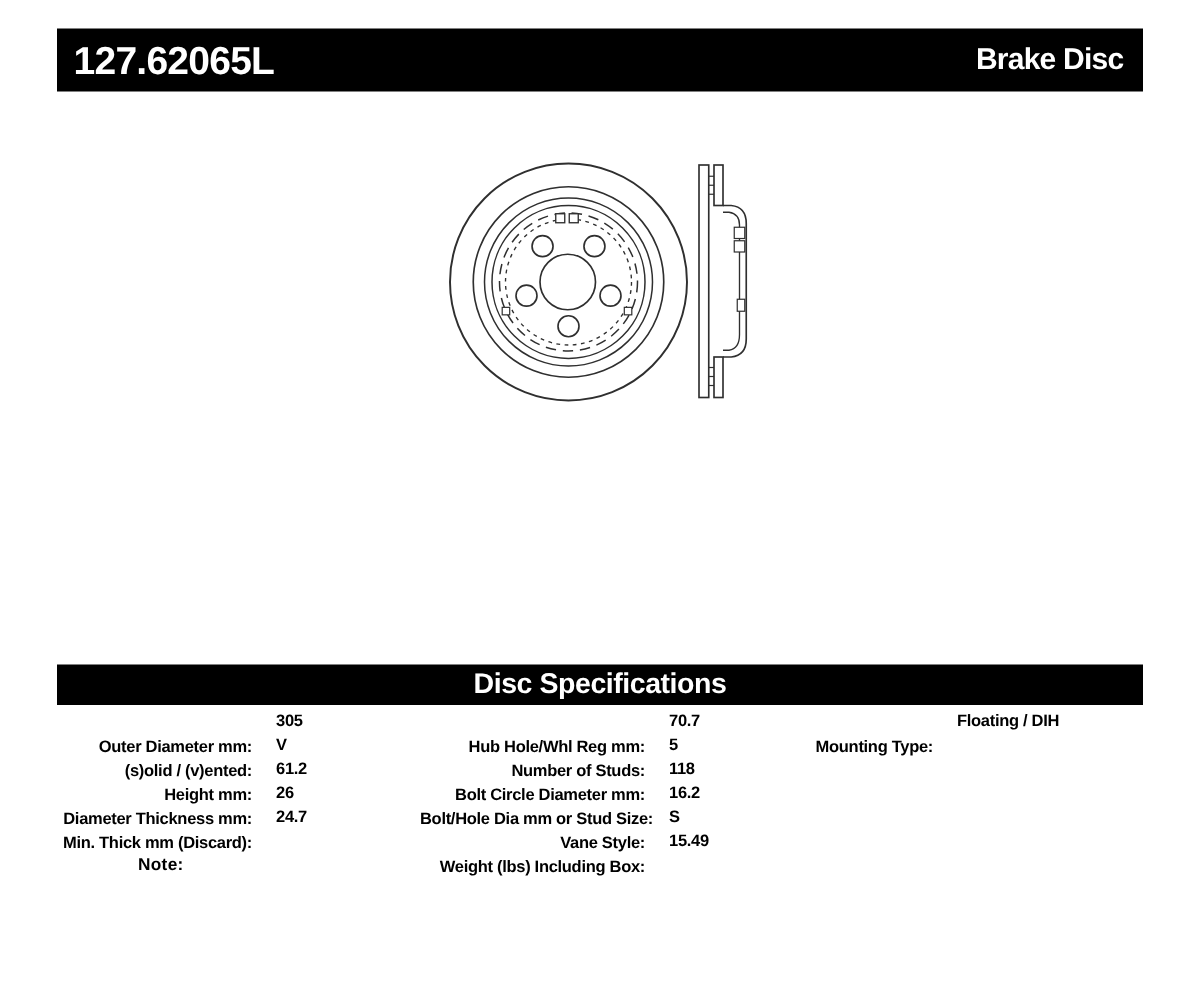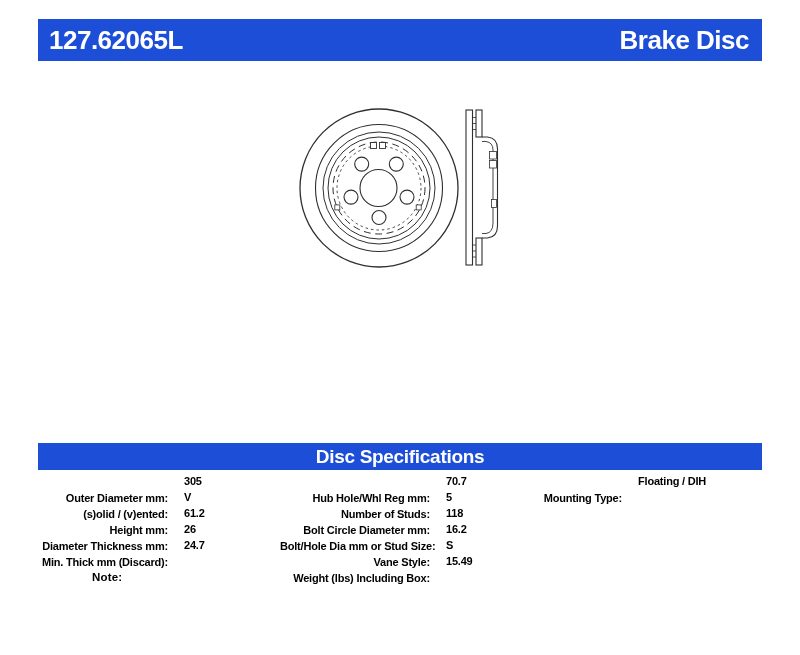--- a/index.html
+++ b/index.html
@@ -1,23 +1,23 @@
 <!DOCTYPE html>
 <html><head>
 <meta charset="utf-8">
 <style>
   html,body{margin:0;padding:0;background:#ffffff;}
   #page{
     position:relative;width:800px;height:655px;background:#ffffff;overflow:hidden;
     font-family:"Liberation Sans",sans-serif;color:#000;
   }
-  .bar{position:absolute;background:#1d4ed8;color:#fff;}
+  .bar{position:absolute;background:#000000;color:#fff;}
   #header-bar{left:38px;top:19px;width:724px;height:42px;display:flex;align-items:center;justify-content:space-between;}
   #header-bar .part{font-size:26px;font-weight:bold;padding-left:11px;letter-spacing:-0.5px;}
-  #header-bar .prod{font-size:26px;font-weight:bold;padding-right:13px;letter-spacing:-0.5px;margin-left:14px;}
+  #header-bar .prod{font-size:20px;font-weight:bold;padding-right:13px;letter-spacing:-0.5px;margin-left:14px;}
   #spec-bar{left:38px;top:443px;width:724px;height:27px;display:flex;align-items:center;justify-content:center;}
   #spec-bar .title{font-size:19px;font-weight:bold;letter-spacing:-0.3px;}
   #drawing{position:absolute;left:280px;top:88px;width:240px;height:192px;}
   .spec-col{position:absolute;top:473px;}
   .spec-row{display:flex;height:16px;line-height:16px;font-size:11px;font-weight:bold;white-space:nowrap;letter-spacing:-0.2px;}
   .spec-row .lbl{display:inline-block;text-align:right;margin-top:17px;}
   .spec-row .val{display:inline-block;text-align:left;margin-left:16px;}
   #col-left{left:28px;}   #col-left  .lbl{width:140px;}
   #col-mid{left:280px;}   #col-mid   .lbl{width:150px;}
   #col-right{left:480px;} #col-right .lbl{width:142px;}

